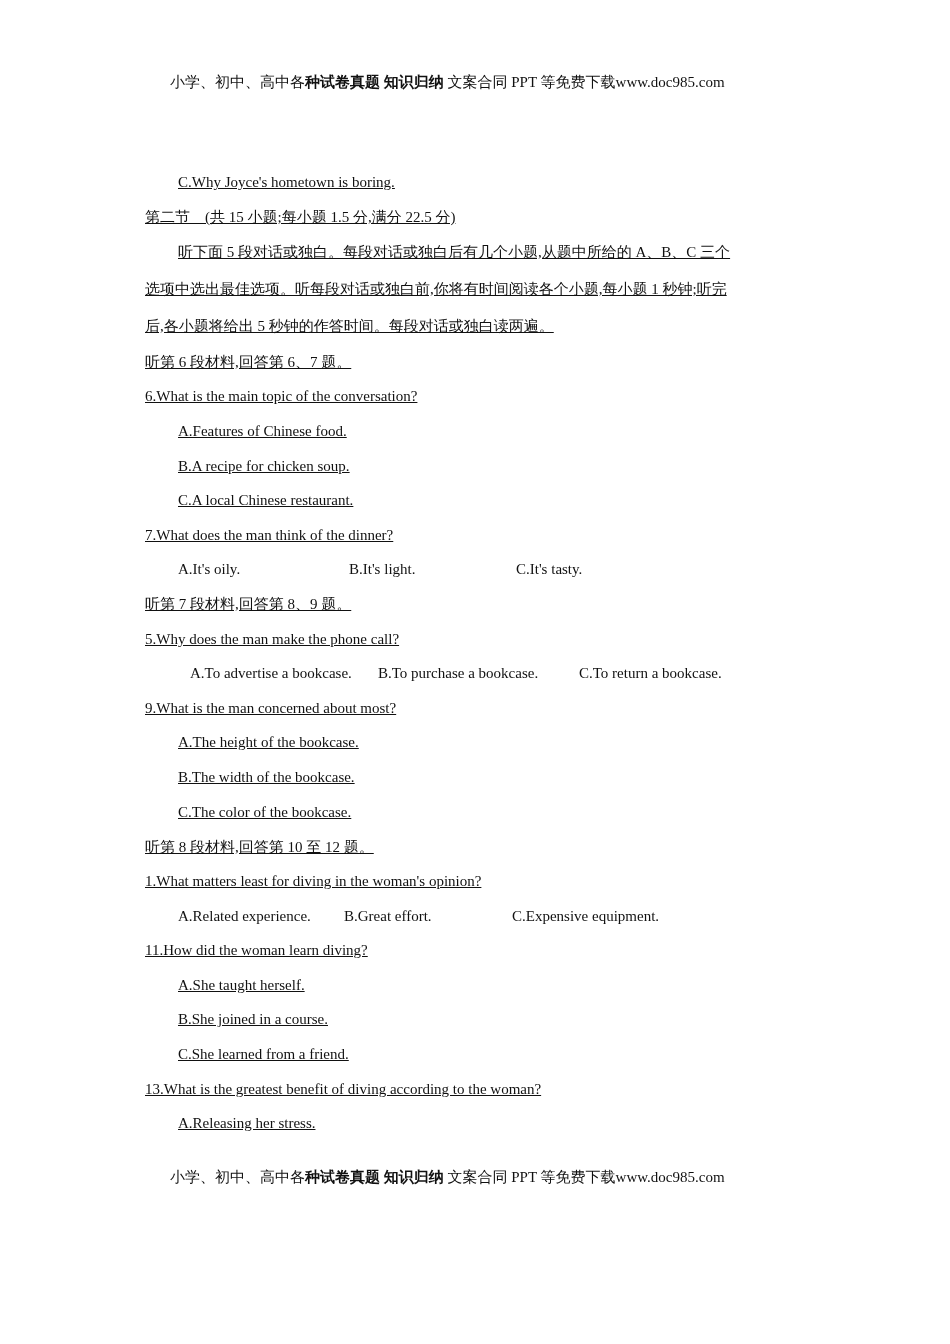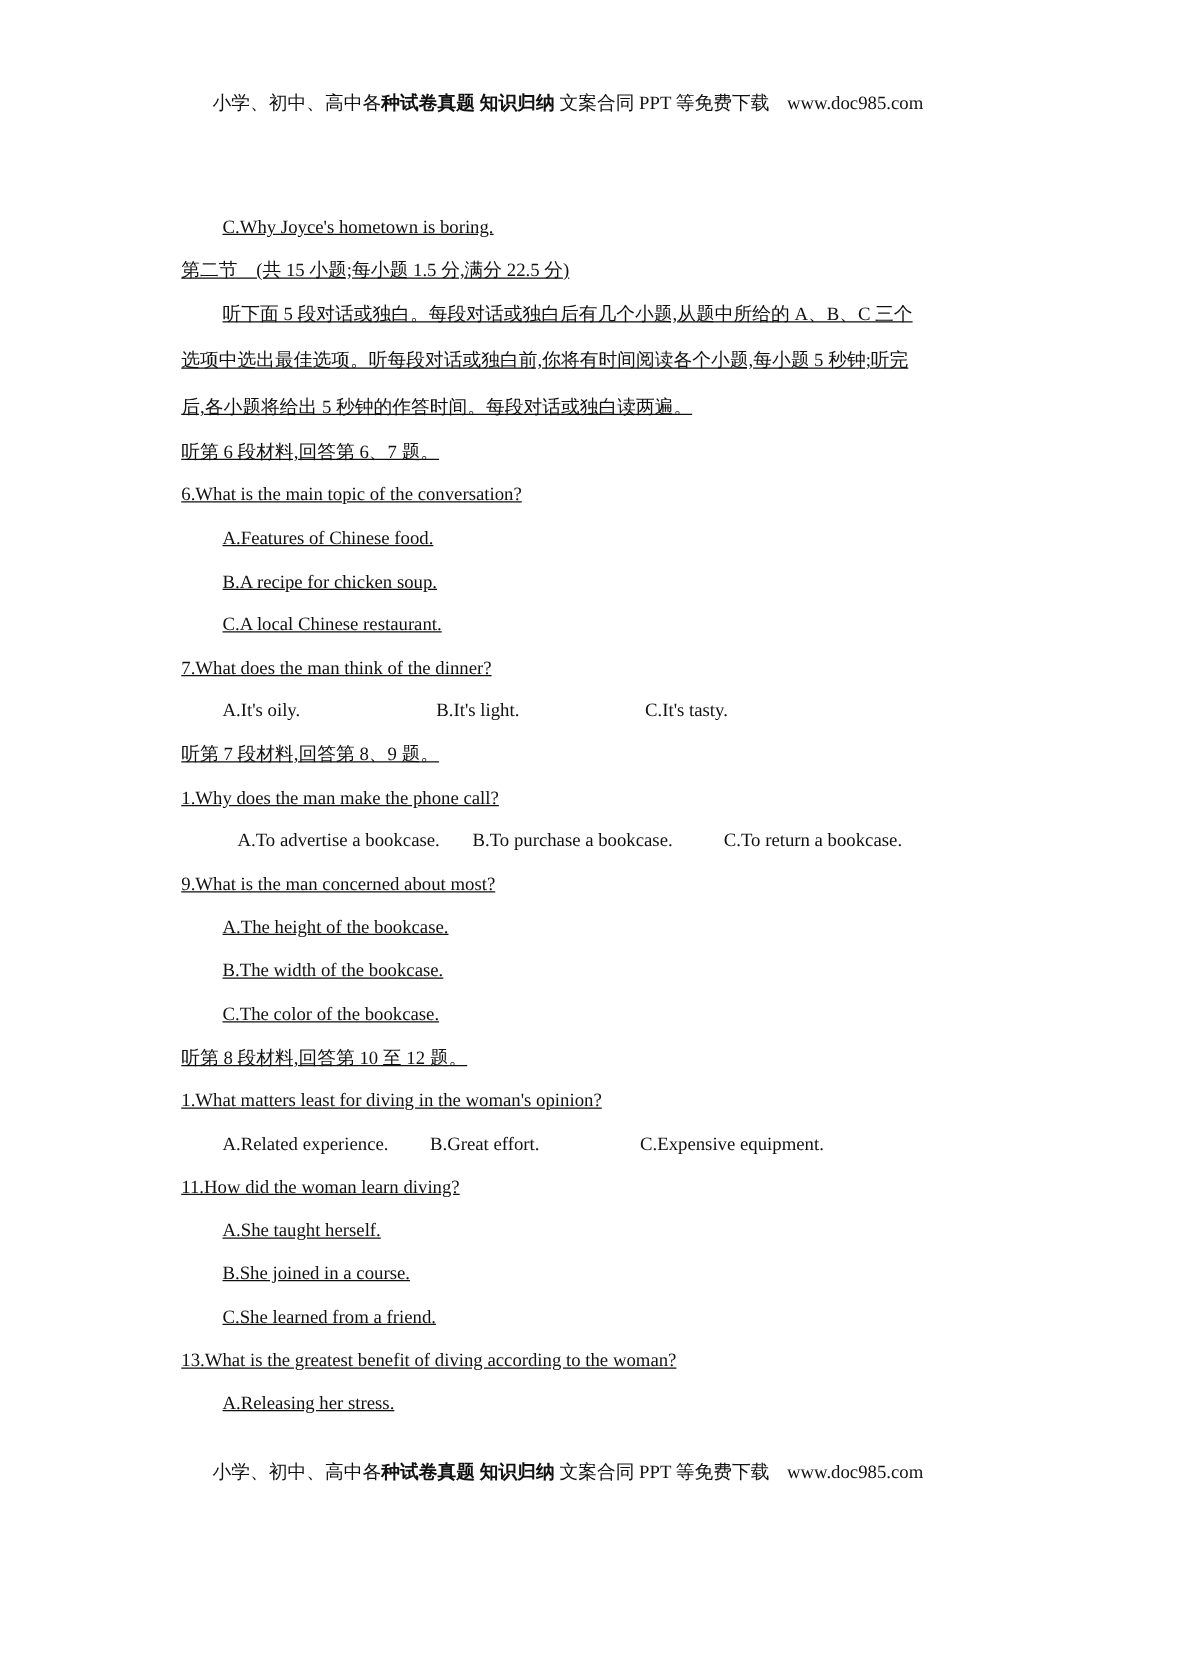--- a/index.html
+++ b/index.html
@@ -19,21 +19,21 @@
       position: absolute;
       left: 170px;
       width: 620px;
       font-size: 15px;
       white-space: nowrap;
       color: #111;
     }
     .page-header { top: 73px; }
     .page-footer { top: 1168px; }
     .hf-strong { font-weight: bold; }
-    .hf-url { margin-left: 14px; }
+    .hf-url { margin-left: 0; }
     .line {
       position: absolute;
       left: 145px;
       font-size: 15px;
       white-space: nowrap;
       line-height: 20px;
       text-decoration: underline;
     }
     .indent { left: 178px; }
     .opt { position: absolute; white-space: nowrap; text-align: center; }
@@ -41,37 +41,37 @@
 </head>
 <body>
 
 <div class="page-header">
   <span>小学、初中、高中各</span><span class="hf-strong">种试卷真题</span><span class="hf-strong"> 知识归纳</span><span> 文案合同 PPT 等免费下载</span><span class="hf-url">www.doc985.com</span>
 </div>
 
 <div class="line indent" style="top:172px">C.Why Joyce's hometown is boring.</div>
 <div class="line" style="top:207px">第二节　(共 15 小题;每小题 1.5 分,满分 22.5 分)</div>
 <div class="line indent" style="top:242px">听下面 5 段对话或独白。每段对话或独白后有几个小题,从题中所给的 A、B、C 三个</div>
-<div class="line" style="top:279px">选项中选出最佳选项。听每段对话或独白前,你将有时间阅读各个小题,每小题 5 秒钟;听完</div>
+<div class="line" style="top:279px">选项中选出最佳选项。听每段对话或独白前,你将有时间阅读各个小题,每小题 1 秒钟;听完</div>
 <div class="line" style="top:316px">后,各小题将给出 5 秒钟的作答时间。每段对话或独白读两遍。</div>
 
 <div class="line" style="top:352px">听第 6 段材料,回答第 6、7 题。</div>
 <div class="line" style="top:386px">6.What is the main topic of the conversation?</div>
 <div class="line indent" style="top:421px">A.Features of Chinese food.</div>
 <div class="line indent" style="top:456px">B.A recipe for chicken soup.</div>
 <div class="line indent" style="top:490px">C.A local Chinese restaurant.</div>
 <div class="line" style="top:525px">7.What does the man think of the dinner?</div>
 <div class="line indent" style="top:559px; width:600px;">
   <span class="opt" style="left:0">A.It's oily.</span>
   <span class="opt" style="left:171px">B.It's light.</span>
   <span class="opt" style="left:338px">C.It's tasty.</span>
 </div>
 
 <div class="line" style="top:594px">听第 7 段材料,回答第 8、9 题。</div>
-<div class="line" style="top:629px">1.Why does the man make the phone call?</div>
+<div class="line" style="top:629px">5.Why does the man make the phone call?</div>
 <div class="line indent" style="top:663px; width:600px;">
   <span class="opt" style="left:12px">A.To advertise a bookcase.</span>
   <span class="opt" style="left:200px">B.To purchase a bookcase.</span>
   <span class="opt" style="left:401px">C.To return a bookcase.</span>
 </div>
 <div class="line" style="top:698px">9.What is the man concerned about most?</div>
 <div class="line indent" style="top:732px">A.The height of the bookcase.</div>
 <div class="line indent" style="top:767px">B.The width of the bookcase.</div>
 <div class="line indent" style="top:802px">C.The color of the bookcase.</div>
 

